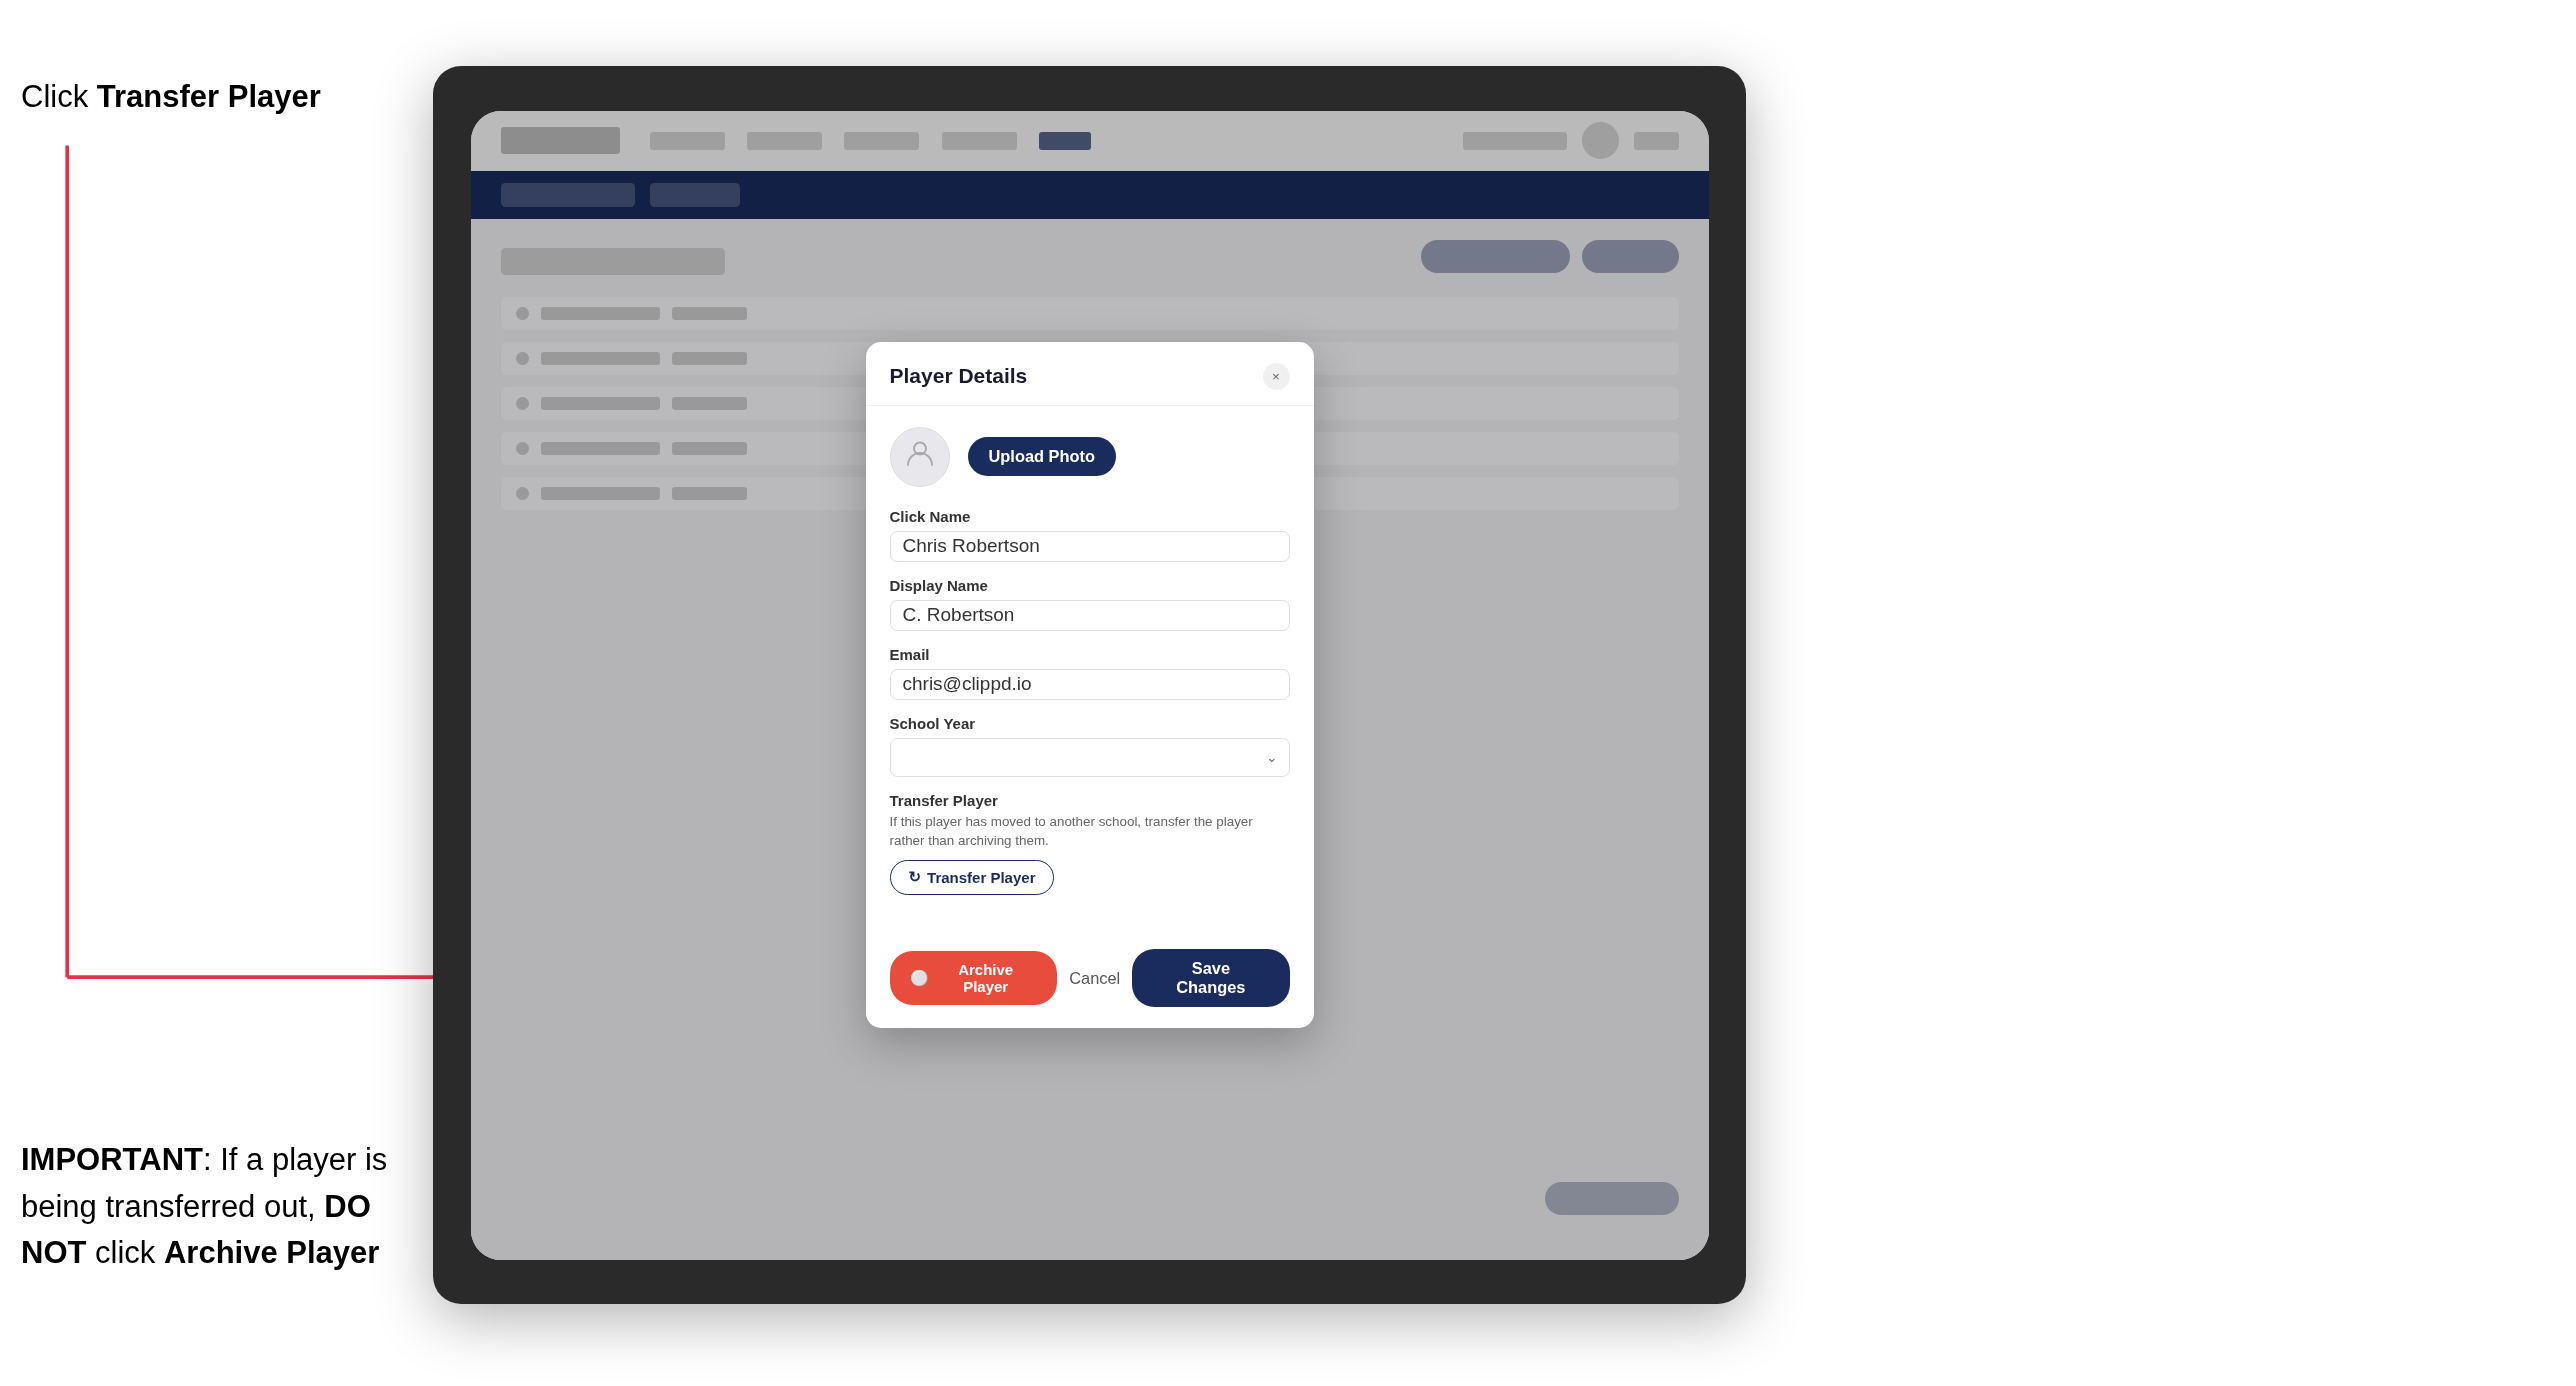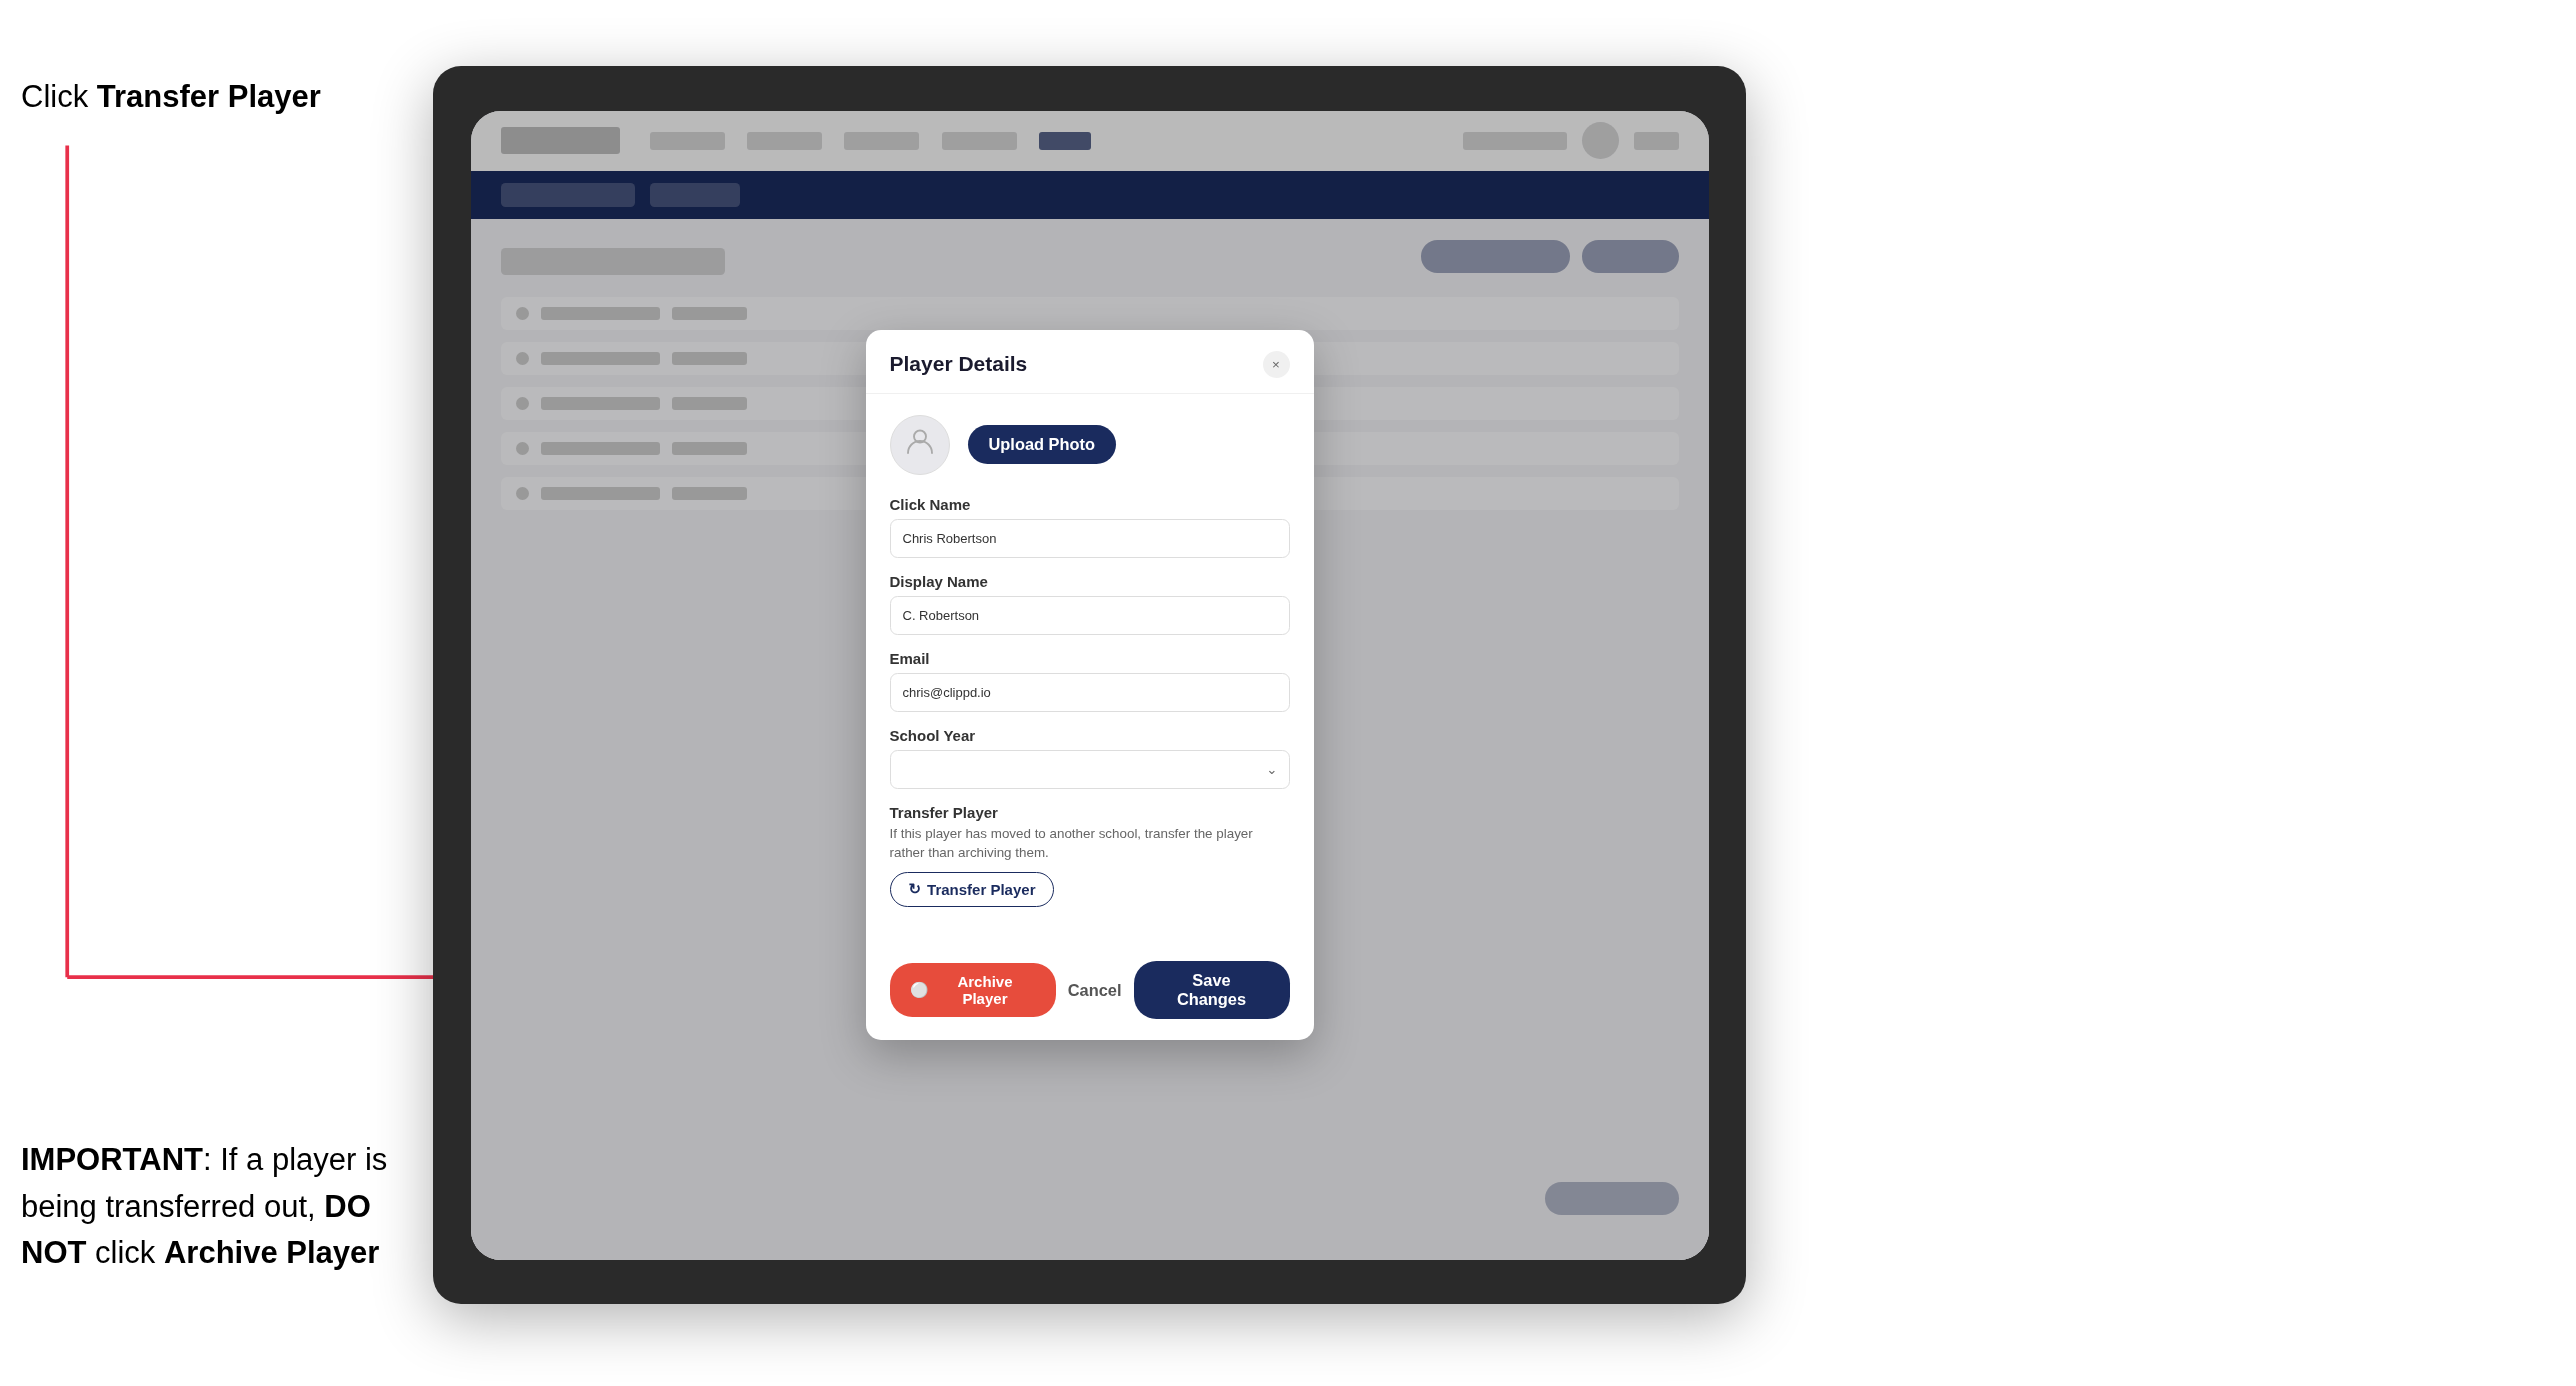--- a/index.html
+++ b/index.html
@@ -301,25 +301,25 @@
     .form-label {
       font-size: 15px;
       font-weight: 600;
       color: #333;
       margin-bottom: 6px;
       display: block;
     }
 
     .form-input {
       width: 100%;
-      height: 39px;
+      height: 31px;
       border: 1.1px solid #ddd;
       border-radius: 7.5px;
       padding: 4px 12px;
-      font-size: 13px;
+      font-size: 19px;
       color: #333;
       background: #fff;
       outline: none;
     }
 
     .form-select {
       width: 100%;
       height: 39px;
       border: 1.1px solid #ddd;
       border-radius: 7.5px;
@@ -399,21 +399,21 @@
       display: flex;
       align-items: center;
       gap: 6px;
     }
 
     .cancel-btn {
       background: transparent;
       border: none;
       color: #555;
       font-size: 16.4px;
-      font-weight: 700;
+      font-weight: 400;
       cursor: pointer;
       margin-left: auto;
     }
 
     .save-btn {
       background: #1a2b5e;
       color: white;
       border: none;
       border-radius: 22.4px;
       padding: 10.4px 24px;

